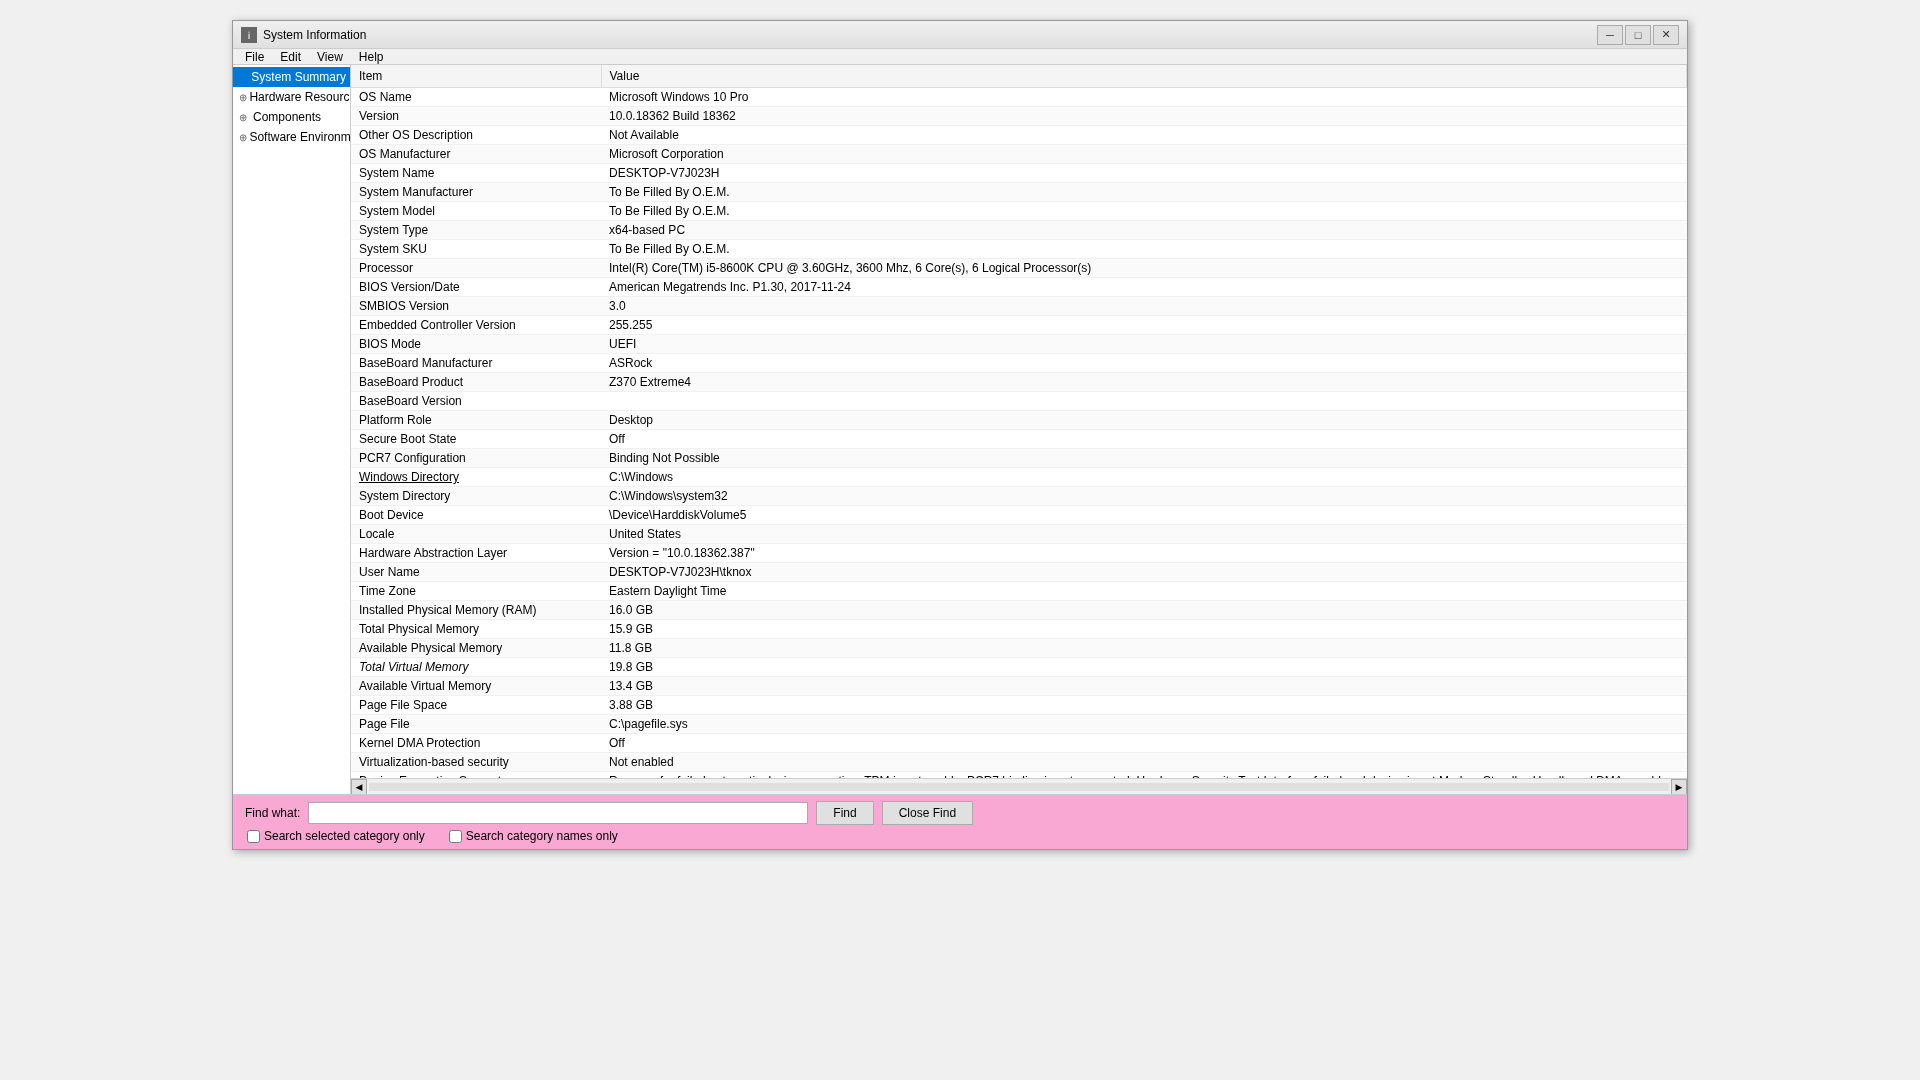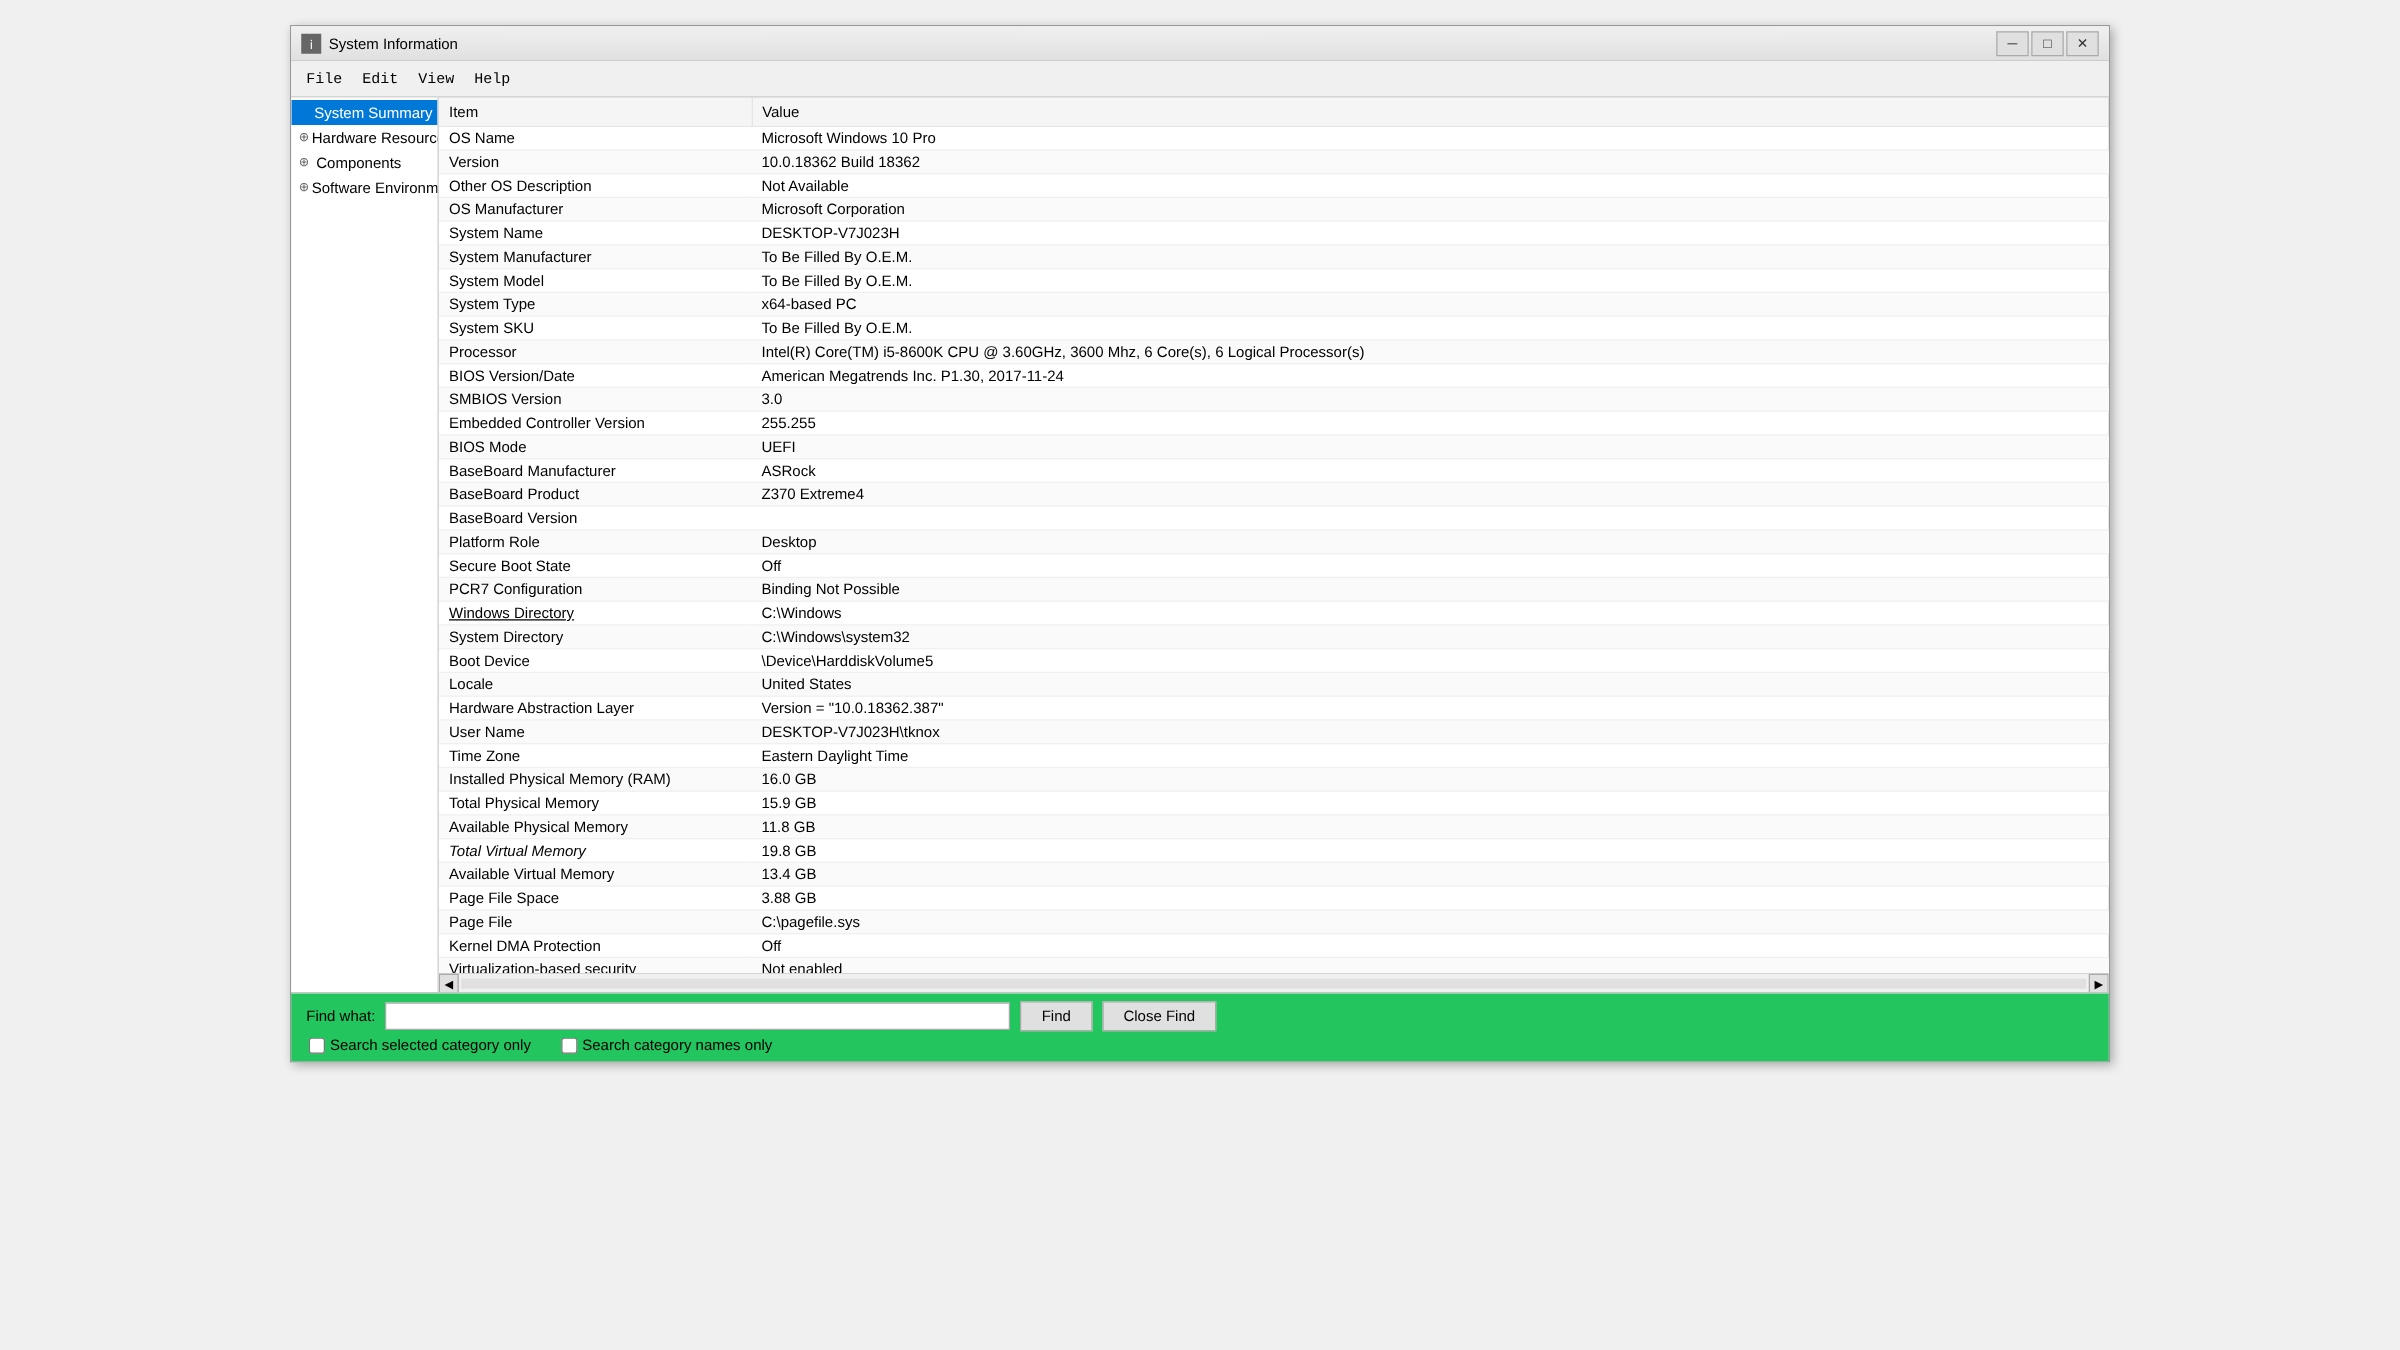--- a/index.html
+++ b/index.html
@@ -56,27 +56,26 @@
       background: #e0e0e0;
       border: 1px solid #aaa;
       cursor: pointer;
       display: flex;
       align-items: center;
       justify-content: center;
       font-size: 11px;
       color: #333;
     }
     .menu-bar {
-      height: 29px;
+      height: 16px;
       display: flex;
       align-items: center;
       background: #f0f0f0;
       border-bottom: 1px solid #ccc;
       padding: 0 4px;
-      font-family: Liberation Mono, monospace;
     }
     .menu-item {
       padding: 2px 8px;
       font-size: 12px;
       cursor: pointer;
       color: #000;
     }
     .main-area {
       display: flex;
       flex: 1;
@@ -140,21 +139,21 @@
     }
     td {
       padding: 2px 8px;
       border-bottom: 1px solid #f0f0f0;
       vertical-align: top;
     }
     tr:nth-child(even) { background: #fafafa; }
     .col-item { width: 250px; min-width: 250px; }
     .col-value { }
     .bottom-bar {
-      background: #22c55e;
+      background: #f9a8d4;
       border-top: 1px solid #ccc;
       padding: 6px 12px;
     }
     .find-row {
       display: flex;
       align-items: center;
       gap: 8px;
       margin-bottom: 4px;
     }
     .find-label {

